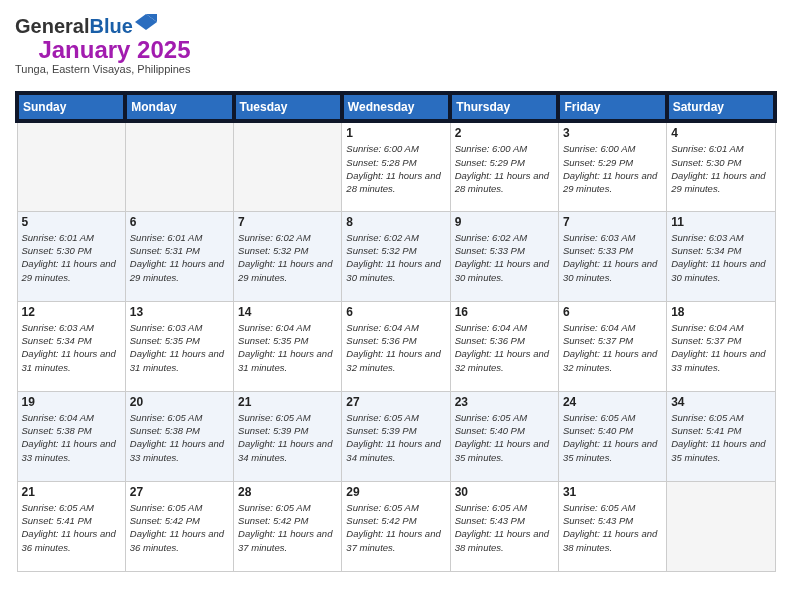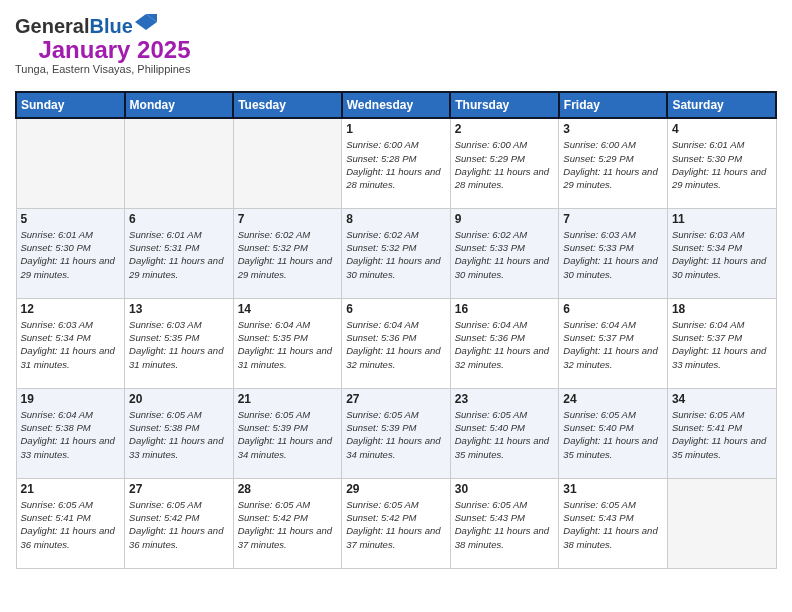--- a/index.html
+++ b/index.html
@@ -52,21 +52,21 @@
       border-collapse: collapse;
       table-layout: fixed;
     }
     th {
       background-color: #2a6dbf;
       color: #fff;
       font-size: 12px;
       font-weight: bold;
       padding: 5px 4px;
       text-align: left;
-      border: 2px solid #0f172a;
+      border: 4px solid #0f172a;
     }
     td {
       border: 1px solid #ccc;
       vertical-align: top;
       padding: 3px 4px;
       height: 90px;
       font-size: 9.5px;
       color: #333;
       background: #fff;
     }

